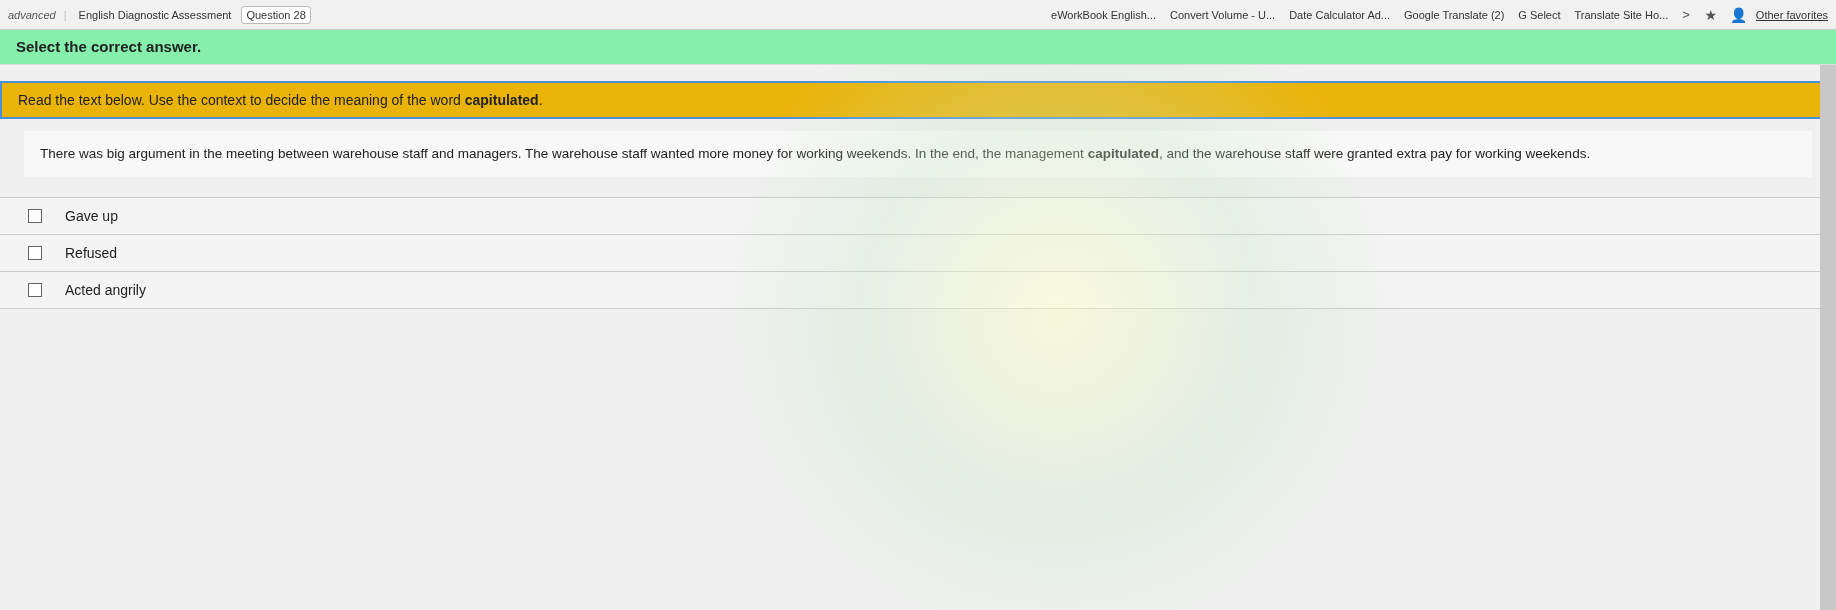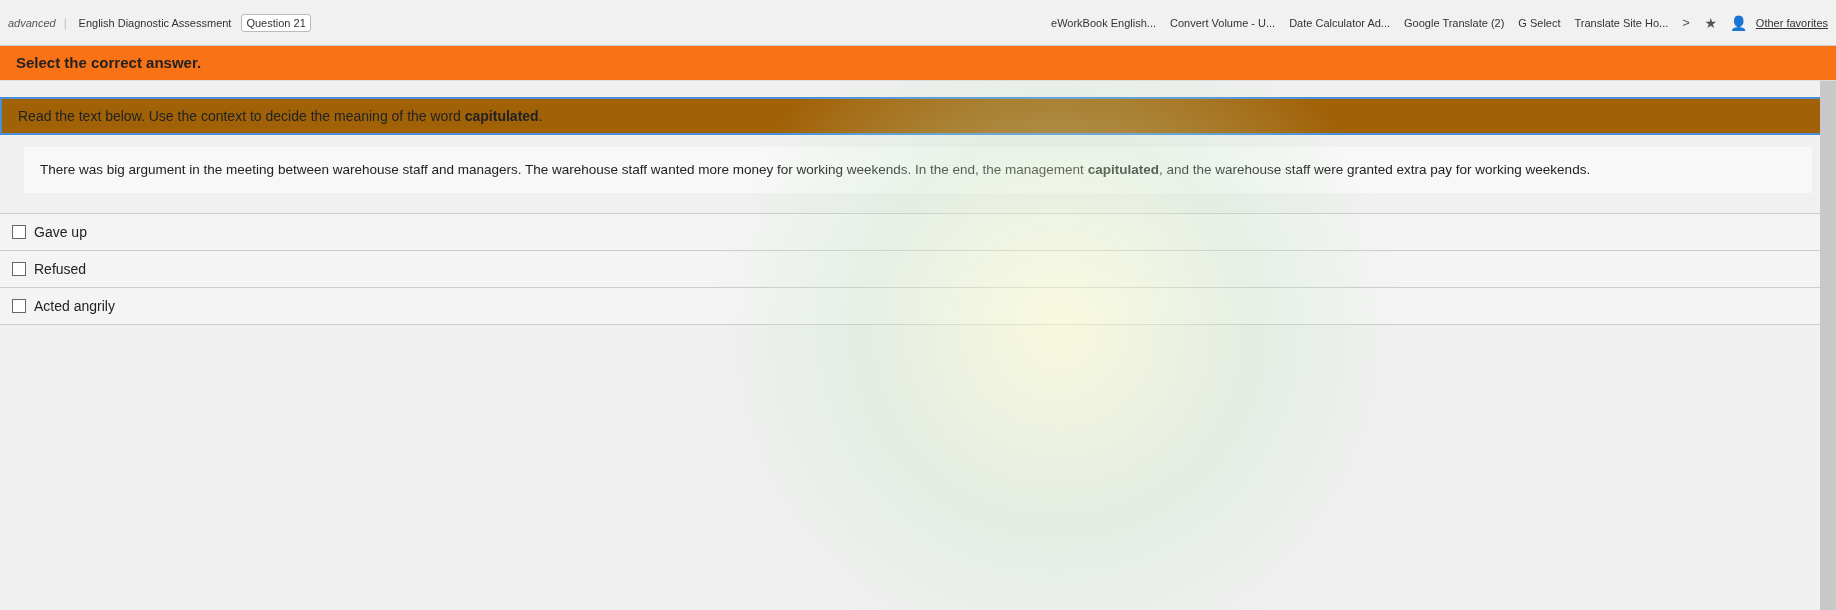--- a/index.html
+++ b/index.html
@@ -6,21 +6,21 @@
     body {
       font-family: Arial, sans-serif;
       background: #e8e8e8;
       width: 1836px;
       min-height: 610px;
       overflow-x: hidden;
     }
 
     
     .browser-toolbar {
-      height: 46px;
+      height: 30px;
       background: #f1f1f1;
       border-bottom: 1px solid #ccc;
       display: flex;
       align-items: center;
       padding: 12px 8px;
       gap: 6px;
       font-size: 11px;
       color: #333;
       overflow: hidden;
       white-space: nowrap;
@@ -67,21 +67,21 @@
     }
     .toolbar-other-favorites {
       font-size: 11px;
       color: #333;
       cursor: pointer;
       text-decoration: underline;
     }
 
     
     .page-header {
-      background: #f97316;
+      background: #86efac;
       padding: 8px 16px;
       border-bottom: 1px solid #ddd;
     }
     .page-title {
       font-size: 15px;
       font-weight: bold;
       color: #222;
     }
 
     
@@ -100,21 +100,21 @@
       height: 700px;
       border-radius: 50%;
       background: radial-gradient(circle, rgba(255,255,200,0.5) 0%, rgba(200,230,200,0.3) 40%, transparent 70%);
       top: -100px;
       left: 50%;
       transform: translateX(-30%);
       pointer-events: none;
     }
 
     .instruction-box {
-      background: #a16207;
+      background: #eab308;
       border: 2px solid #4a90d9;
       margin: 0 0 12px 0;
       padding: 8px 16px;
     }
     .instruction-text {
       font-size: 14px;
       color: #222;
     }
     .instruction-text strong {
       font-weight: bold;
@@ -128,27 +128,27 @@
       color: #222;
       line-height: 1.6;
     }
 
     .answers-section {
       margin: 0 0 0 0;
     }
     .answer-row {
       display: flex;
       align-items: center;
-      padding: 10px 12px;
+      padding: 10px 28px;
       border-top: 1px solid #ccc;
       background: rgba(255,255,255,0.3);
       cursor: pointer;
       font-size: 14px;
       color: #222;
-      gap: 8px;
+      gap: 23px;
     }
     .answer-row:last-child {
       border-bottom: 1px solid #ccc;
       align-items: center;
     }
     .answer-checkbox {
       width: 14px;
       height: 14px;
       border: 1.5px solid #666;
       background: white;
@@ -166,21 +166,21 @@
       background: #c8c8c8;
     }
   </style>
 </head>
 <body>
 
 <div class="browser-toolbar">
   <span class="toolbar-brand">advanced</span>
   <span class="toolbar-sep">|</span>
   <a class="toolbar-link">English Diagnostic Assessment</a>
-  <a class="toolbar-link active">Question 21</a>
+  <a class="toolbar-link active">Question 28</a>
   <span class="toolbar-spacer"></span>
   <a class="toolbar-link">eWorkBook English...</a>
   <a class="toolbar-link">Convert Volume - U...</a>
   <a class="toolbar-link">Date Calculator Ad...</a>
   <a class="toolbar-link">Google Translate (2)</a>
   <a class="toolbar-link">G Select</a>
   <a class="toolbar-link">Translate Site Ho...</a>
   <span class="toolbar-more">&gt;</span>
   <span class="toolbar-icon-btn">★</span>
   <span class="toolbar-icon-btn">👤</span>

